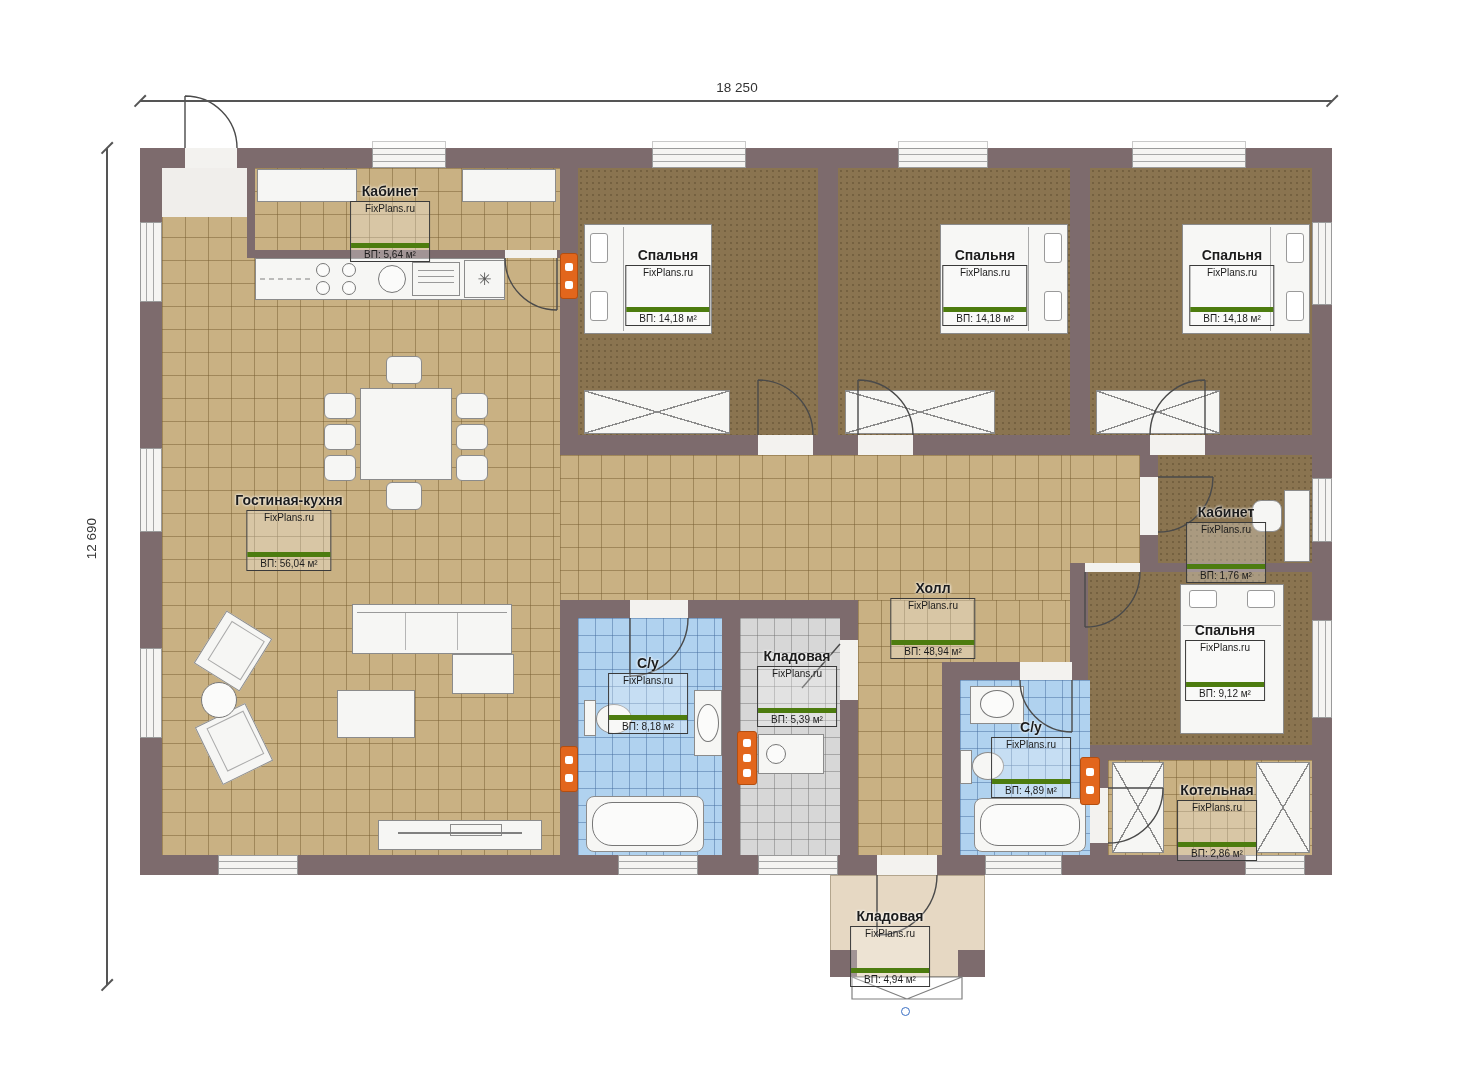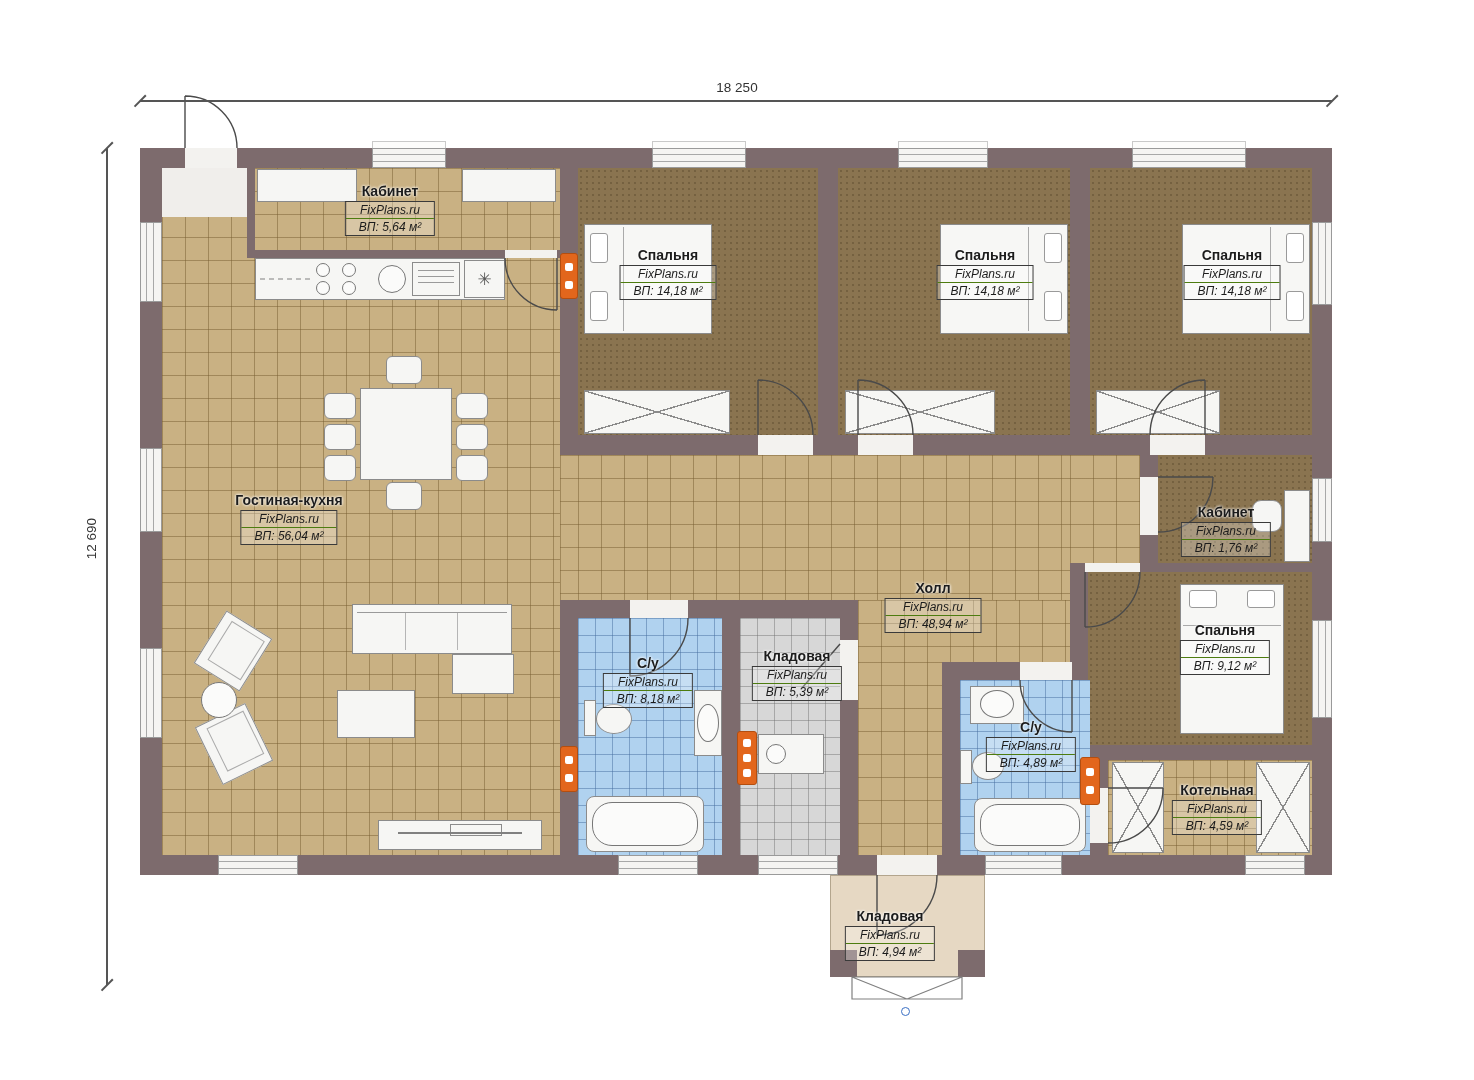--- a/index.html
+++ b/index.html
@@ -51,22 +51,22 @@
   .fold-h{position:absolute;left:2px;right:2px;height:1px;background:#aaa;}
   .radiator{position:absolute;background:#e2661c;border:1px solid #b34e10;border-radius:3px;z-index:22;
     display:flex;flex-direction:column;align-items:center;justify-content:space-evenly;box-sizing:border-box;}
   .radiator i{display:block;width:8px;height:8px;background:#fff;border-radius:2px;}
   .pillar{position:absolute;background:#7d6b6d;z-index:12;}
   
   .room-label{position:absolute;transform:translateX(-50%);text-align:center;z-index:30;color:#1c1c1c;}
   .room-name{font-size:14px;font-weight:bold;white-space:nowrap;
     text-shadow:0 0 3px #fff,0 0 3px rgba(255,255,255,.8);}
   .label-box{display:inline-block;border:1px solid #3a3a3a;margin-top:2px;background:rgba(255,255,255,.28);}
-  .label-brand,.label-area{font-size:12px;padding:1px 13px;white-space:nowrap;font-style:italic;}
-  .label-area{border-top:1px solid #4d7c0f;}
+  .label-brand,.label-area{font-size:10px;padding:1px 13px;white-space:nowrap;}
+  .label-area{border-top:5px solid #4d7c0f;margin-top:28px;}
   
   .dimline{position:absolute;background:#555;z-index:40;}
   .dimtick{position:absolute;width:16px;height:1.5px;background:#555;z-index:40;transform:rotate(-45deg);}
   .dimlabel{position:absolute;font-size:13.5px;color:#333;z-index:40;}
   .overlay{position:absolute;left:0;top:0;z-index:20;pointer-events:none;}
   .freezer{display:flex;align-items:center;justify-content:center;font-size:17px;color:#555;}
   .dw-lines{position:absolute;left:5px;right:5px;top:7px;bottom:7px;
     background-image:repeating-linear-gradient(to bottom,#9a9a9a 0,#9a9a9a 1px,transparent 1px,transparent 6px);}
   .bluedot{position:absolute;width:9px;height:9px;border:1.5px solid #3a6fc4;border-radius:50%;background:#fff;z-index:22;box-sizing:border-box;}
 </style>
@@ -337,21 +337,21 @@
     <div class="room-name">Спальня</div>
     <div class="label-box">
       <div class="label-brand">FixPlans.ru</div>
       <div class="label-area">ВП: 9,12 м²</div>
     </div>
   </div>
   <div class="room-label" style="left:1217px;top:782px;">
     <div class="room-name">Котельная</div>
     <div class="label-box">
       <div class="label-brand">FixPlans.ru</div>
-      <div class="label-area">ВП: 4,59 м²</div>
+      <div class="label-area">ВП: 2,86 м²</div>
     </div>
   </div>
   <div class="room-label" style="left:890px;top:908px;">
     <div class="room-name">Кладовая</div>
     <div class="label-box">
       <div class="label-brand">FixPlans.ru</div>
       <div class="label-area">ВП: 4,94 м²</div>
     </div>
   </div>
 

